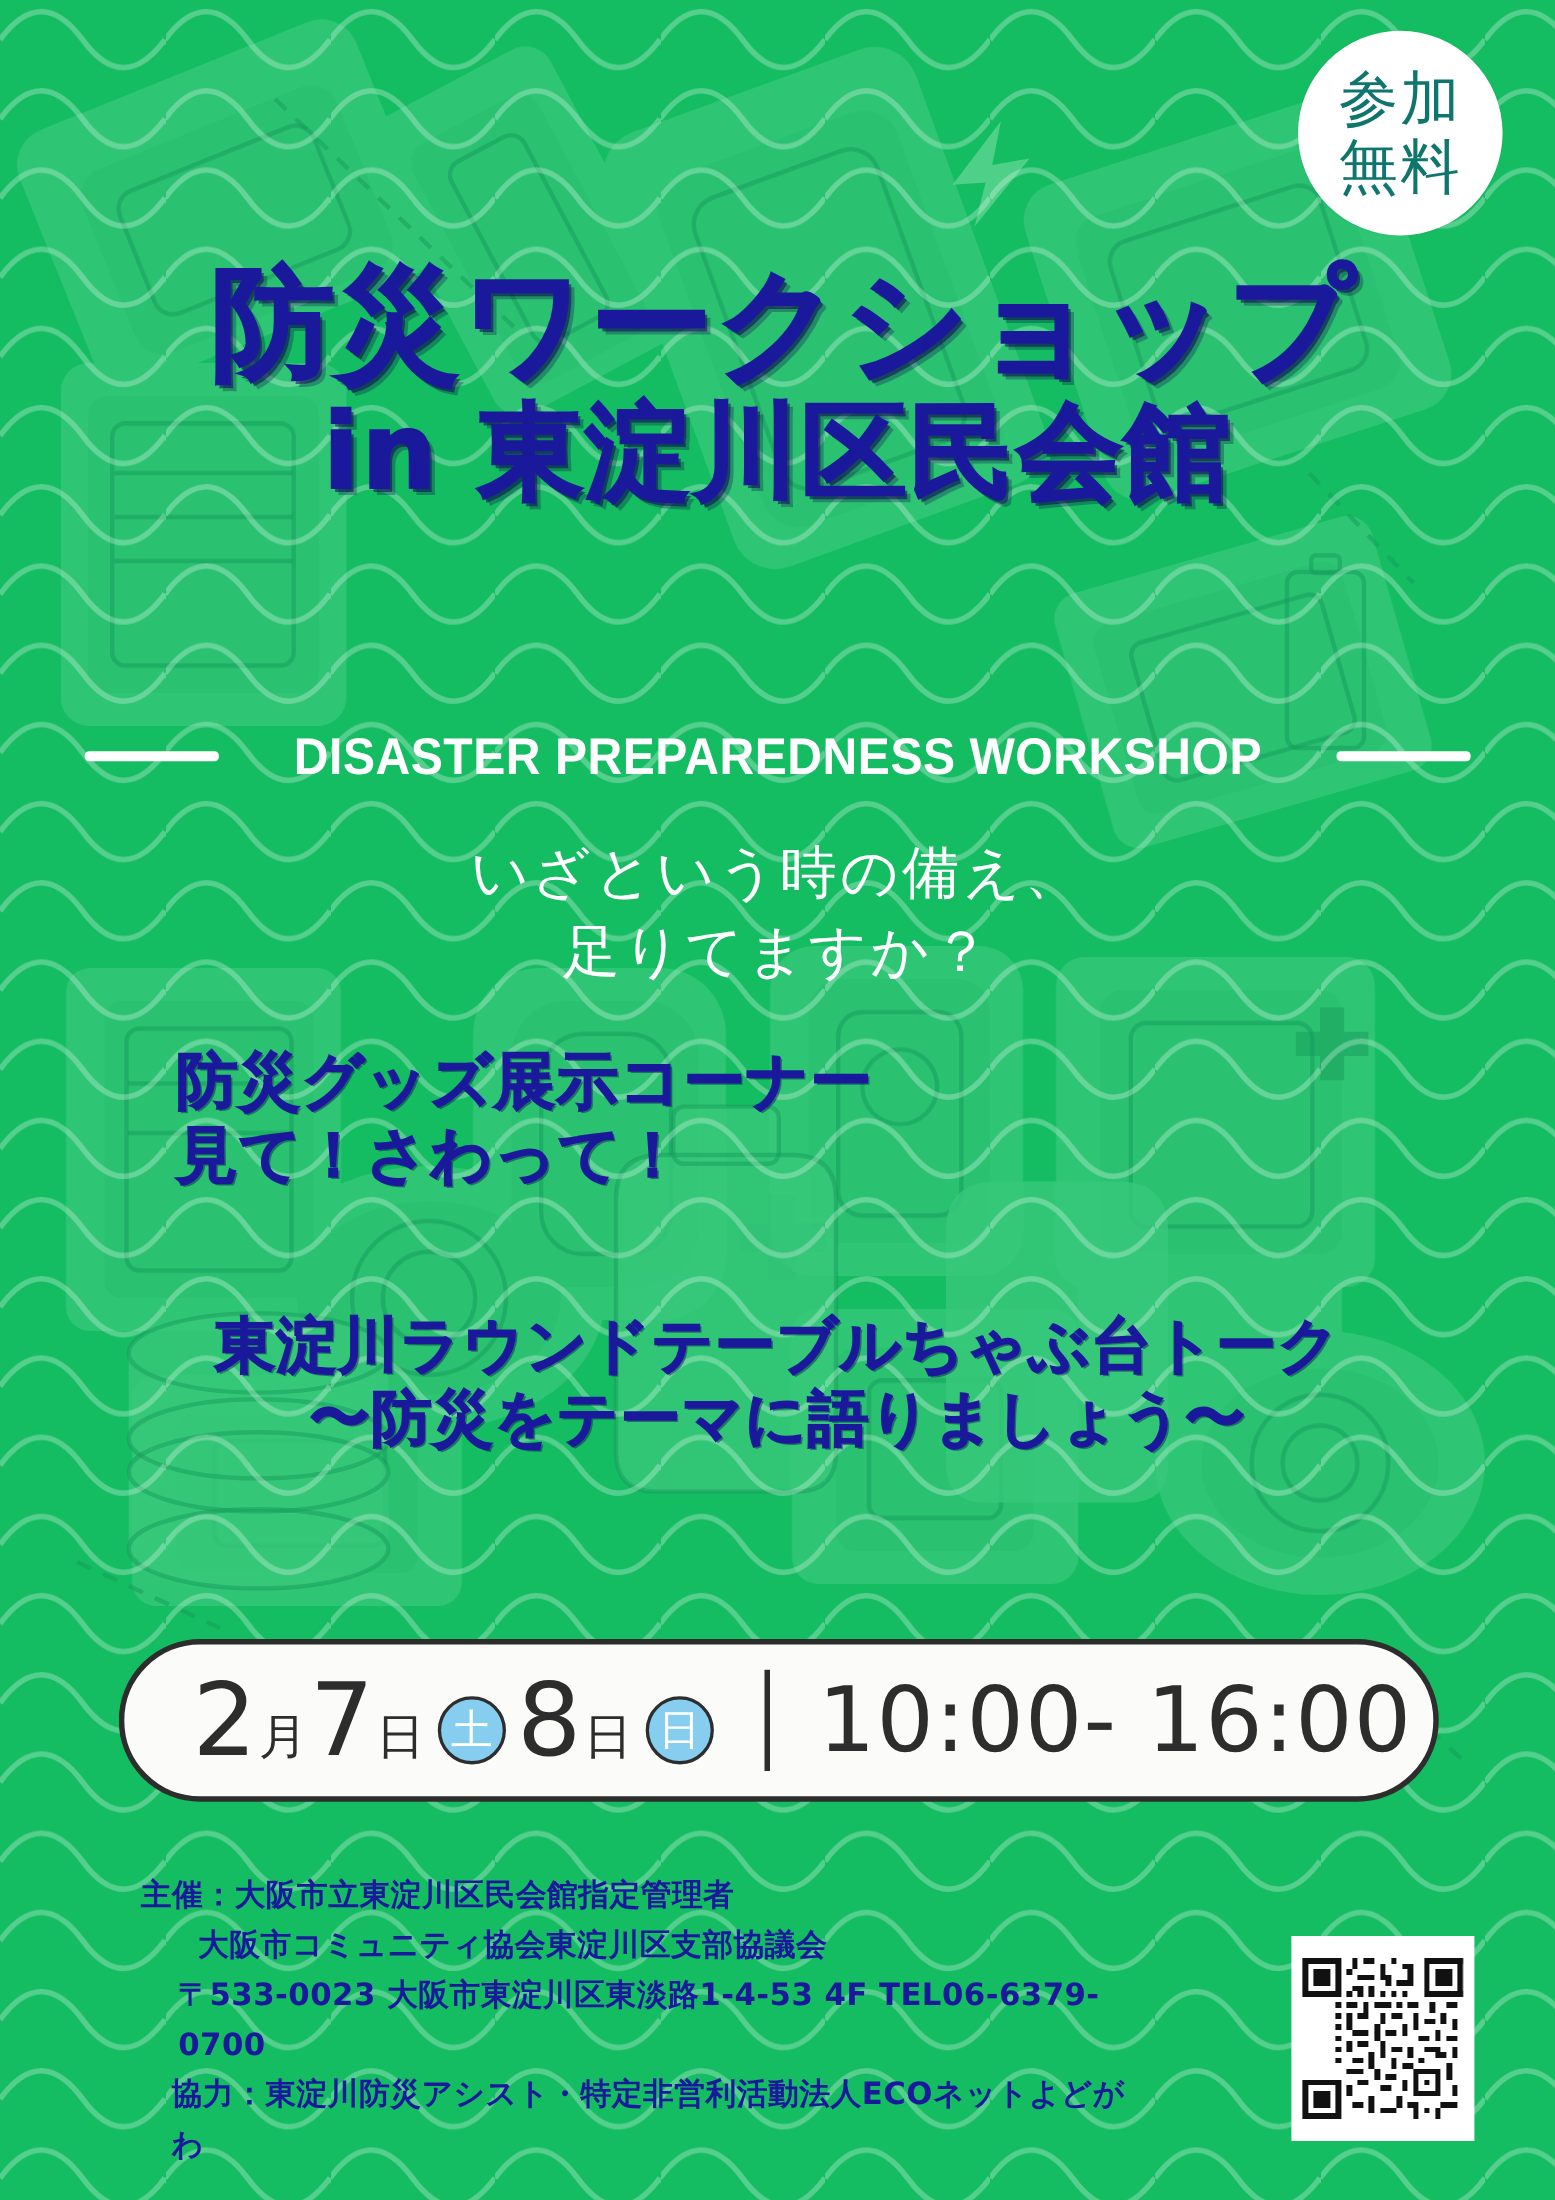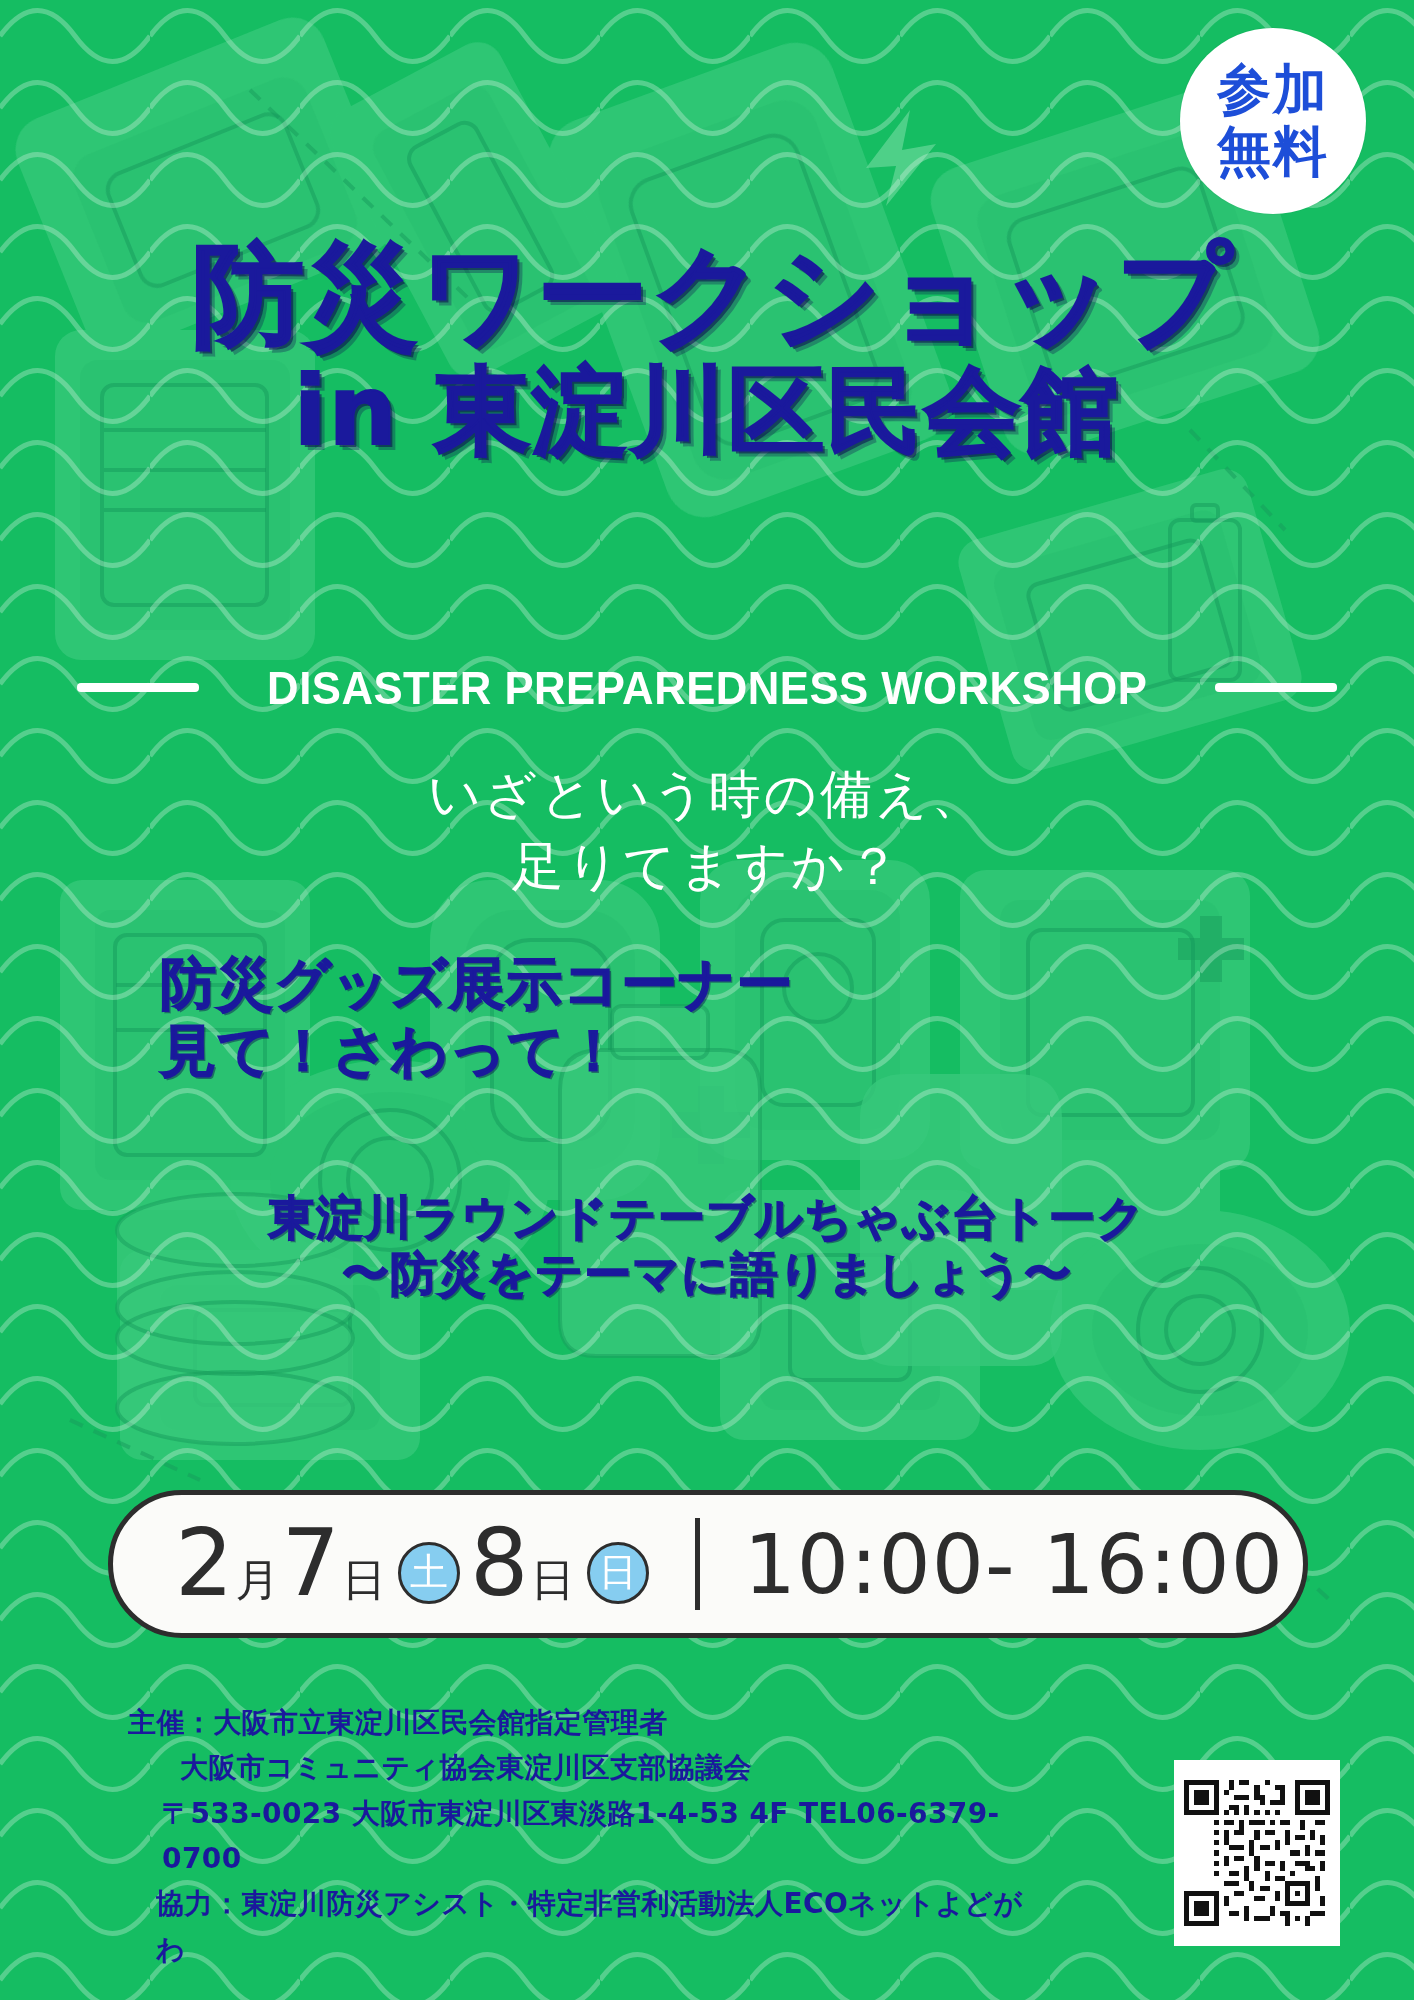--- a/index.html
+++ b/index.html
@@ -39,24 +39,24 @@
     background: #ffffff;
     display: flex;
     flex-direction: column;
     align-items: center;
     justify-content: center;
     z-index: 40;
     box-shadow: 0 0 0 1px rgba(0,0,0,.03);
   }
   .free-badge span {
     font-family: "DejaVu Sans", "Liberation Sans", sans-serif;
-    font-weight: 700;
+    font-weight: 400;
     font-size: 54px;
     line-height: 1.15;
-    color: #1d4ed8;
+    color: #0f766e;
     letter-spacing: 2px;
   }
 
   
   .title-block {
     position: absolute;
     top: 236px;
     left: 0;
     width: 100%;
     text-align: center;
@@ -139,21 +139,21 @@
   .prog-line {
     font-family: "DejaVu Sans", "Liberation Sans", sans-serif;
     font-weight: 700;
     color: #1a199c;
     line-height: 1.2;
     letter-spacing: 1px;
     text-shadow: 2px 2px 0 rgba(12,10,80,.45);
     -webkit-text-stroke: 1.4px #1a199c;
   }
   .prog-a .prog-line { font-size: 56px; }
-  .prog-b .prog-line { font-size: 47px; text-align: center; }
+  .prog-b .prog-line { font-size: 55px; text-align: center; }
 
   
   .datebar {
     position: absolute;
     left: 108px;
     top: 1490px;
     width: 1200px;
     height: 148px;
     background: #fbfbf9;
     border: 5px solid #2d2d2d;

